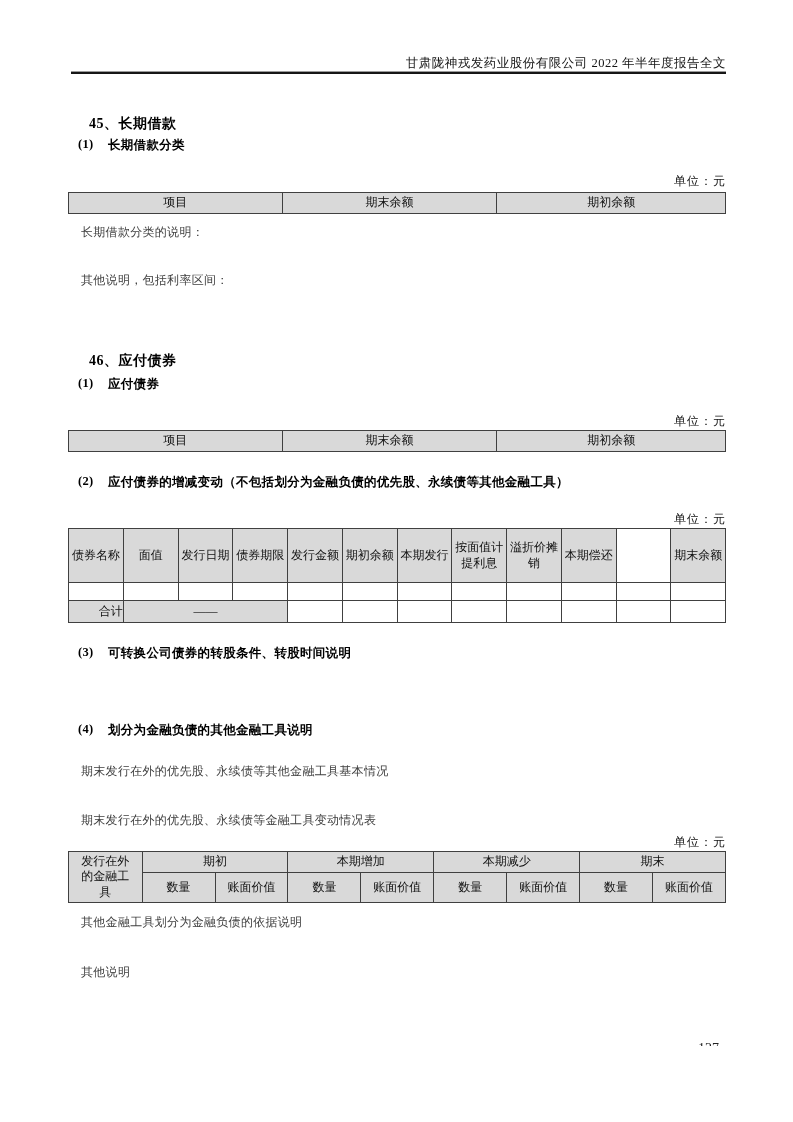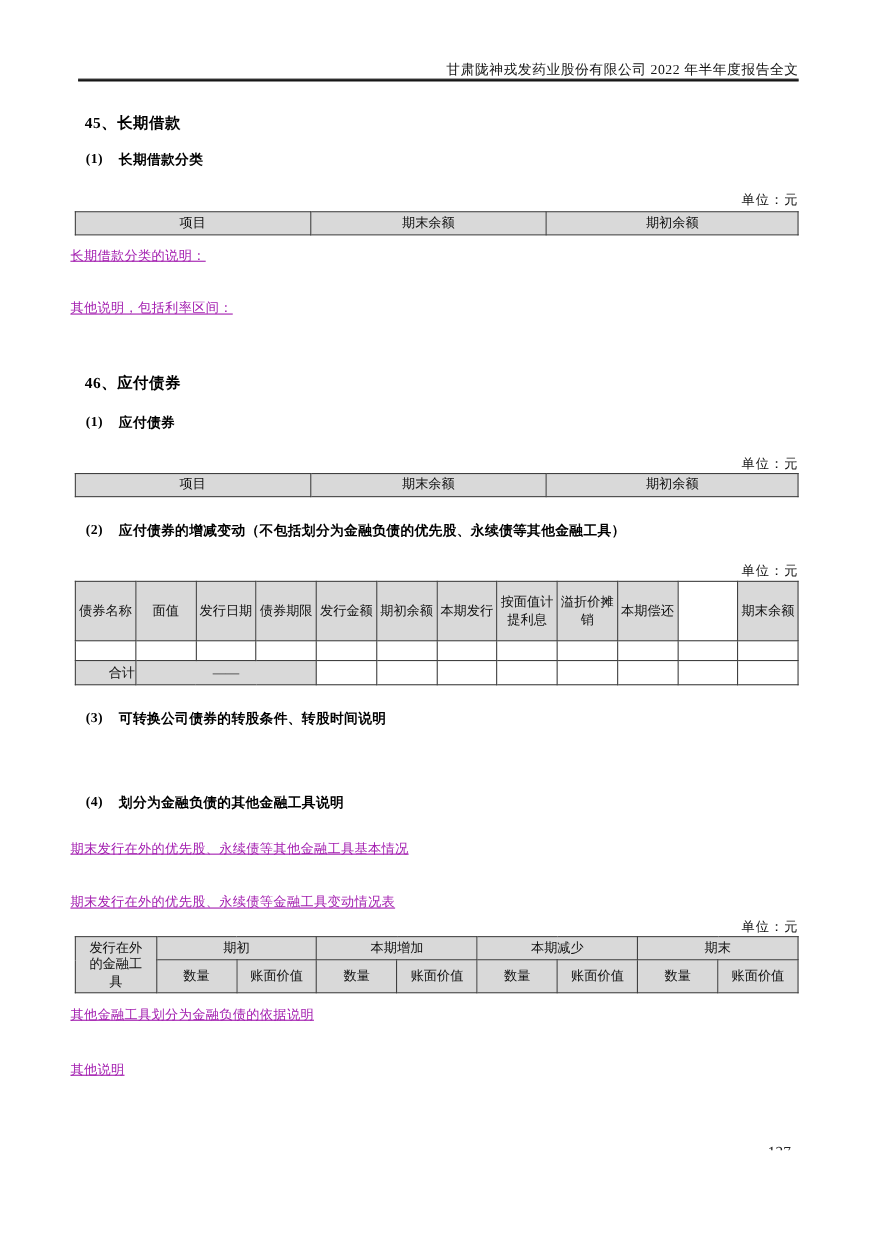--- a/index.html
+++ b/index.html
@@ -13,32 +13,32 @@
   }
   .hdr{
     position:absolute;top:55px;right:67px;
     font-size:12.5px;letter-spacing:.5px;color:#141414;
   }
   .hrule{
     position:absolute;top:71px;left:71px;right:67px;
     height:1px;background:#9b9b9b;border-bottom:2px solid #161616;
   }
   .sec{
-    position:absolute;left:73px;margin:4px;
+    position:absolute;left:73px;margin:16px;
     font-size:14px;font-weight:bold;letter-spacing:.5px;
   }
   .sub{
     position:absolute;left:78px;margin:0;
     font-size:12.5px;font-weight:bold;letter-spacing:.3px;
     display:flex;
   }
   .sub .num{display:inline-block;min-width:30px;}
   .note{
-    position:absolute;left:64px;
-    font-size:12px;letter-spacing:.3px;color:#a21caf;text-decoration:underline;
+    position:absolute;left:81px;
+    font-size:12px;letter-spacing:.3px;color:#404040;
   }
   .unit{
     position:absolute;right:67px;
     font-size:12px;letter-spacing:1px;color:#111;
   }
   table{
     position:absolute;left:68px;width:658px;
     border-collapse:collapse;table-layout:fixed;
     font-size:12px;color:#111;
   }

